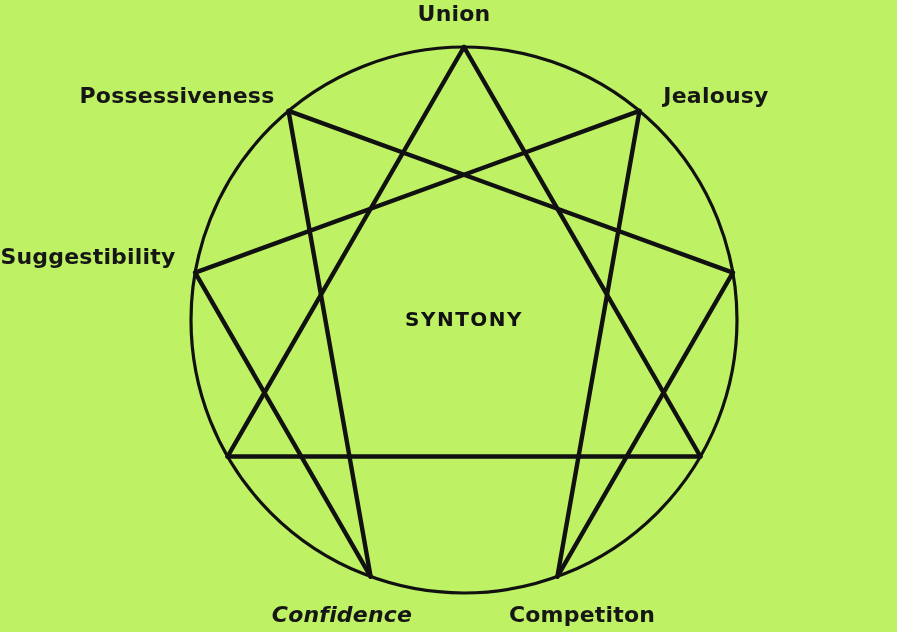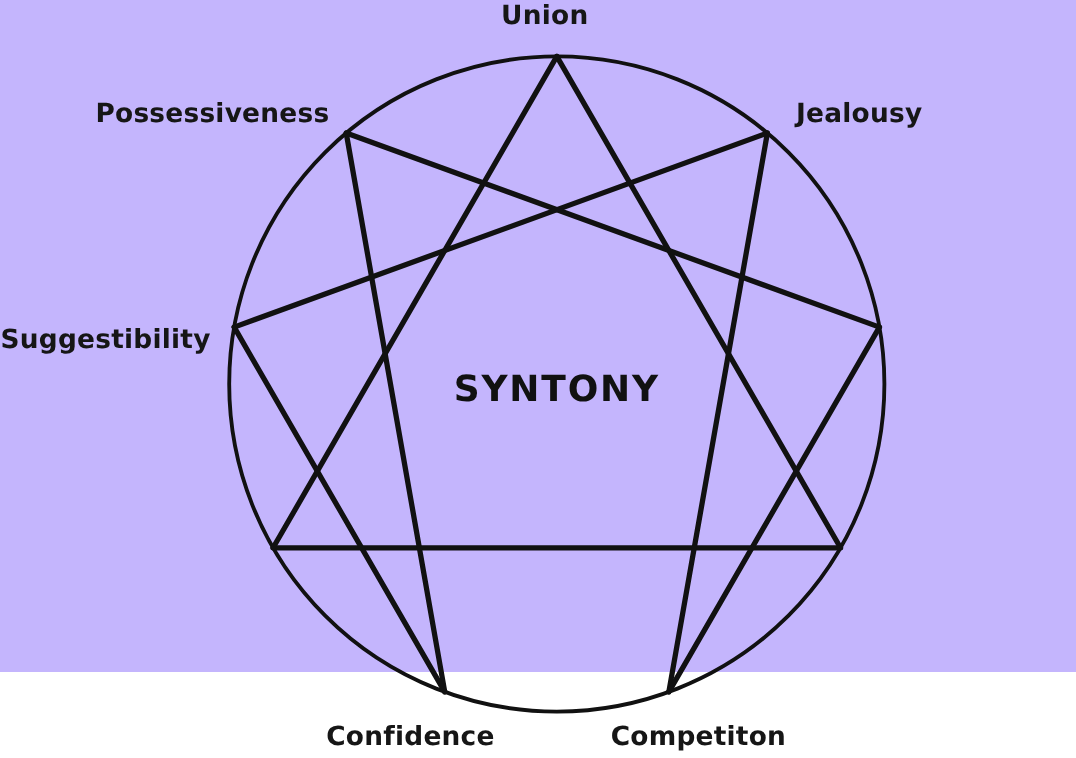--- a/index.html
+++ b/index.html
@@ -9,54 +9,54 @@
   body {
     width: 897px;
     height: 632px;
     background: #ffffff;
     font-family: "DejaVu Sans", sans-serif;
     overflow: hidden;
   }
   .canvas {
     position: relative;
     width: 897px;
-    height: 560px;
-    background: #c4b5fd;
+    height: 632px;
+    background: #bef264;
   }
   .canvas svg {
     position: absolute;
     left: 0;
     top: 0;
     display: block;
   }
   .node-label {
     position: absolute;
     color: #161616;
     font-size: 22px;
     font-weight: 700;
     white-space: nowrap;
     letter-spacing: 0.2px;
   }
   .centered { transform: translateX(-50%); }
   .pos-union          { left: 454px; top: 1px; }
   .pos-possessiveness { left: 177px; top: 83px; }
   .pos-jealousy       { left: 716px; top: 83px; }
-  .pos-suggestibility { left: 88px;  top: 271px; }
+  .pos-suggestibility { left: 88px;  top: 244px; }
   .pos-aggression     { left: 825px; top: 258px; }
   .pos-strength       { left: 148px; top: 455px; }
   .pos-virility       { left: 719px; top: 452px; white-space: pre-line; line-height: 27px; }
-  .pos-confidence     { left: 342px; top: 602px; }
+  .pos-confidence     { left: 342px; top: 602px; font-style: italic; }
   .pos-competiton     { left: 582px; top: 602px; }
   .center-label {
     position: absolute;
     left: 464px;
     top: 307px;
     transform: translateX(-50%);
     color: #111111;
-    font-size: 30px;
+    font-size: 20px;
     font-weight: 800;
     letter-spacing: 1.5px;
     white-space: nowrap;
   }
 </style>
 </head>
 <body>
 
 <div class="canvas">
   <svg id="enneagram-svg" width="897" height="632" viewBox="0 0 897 632">

